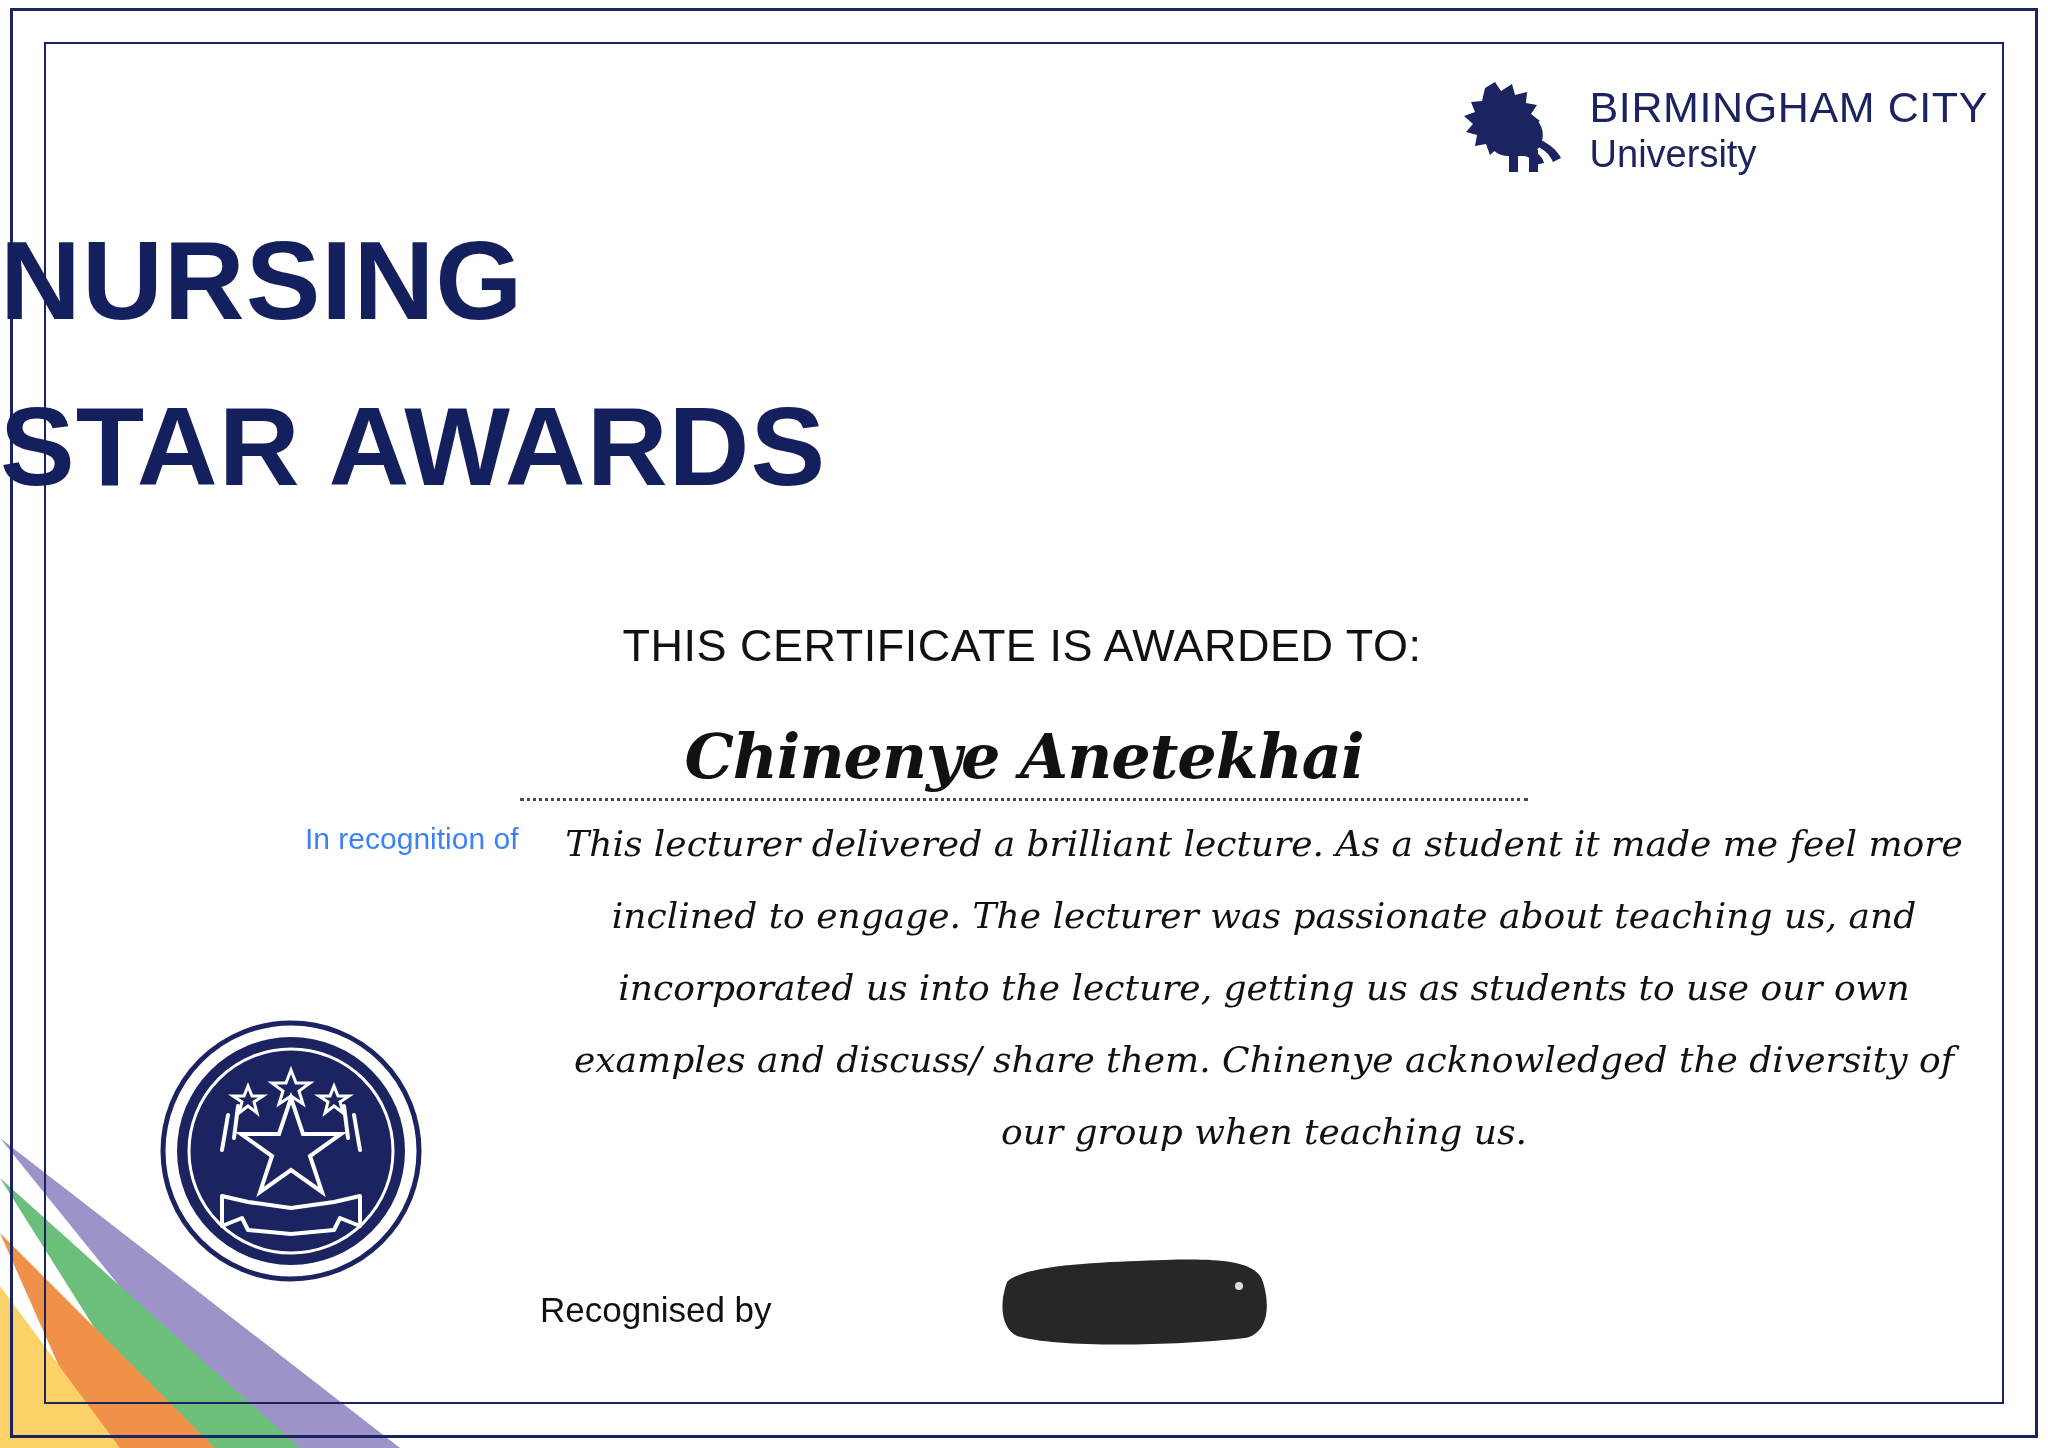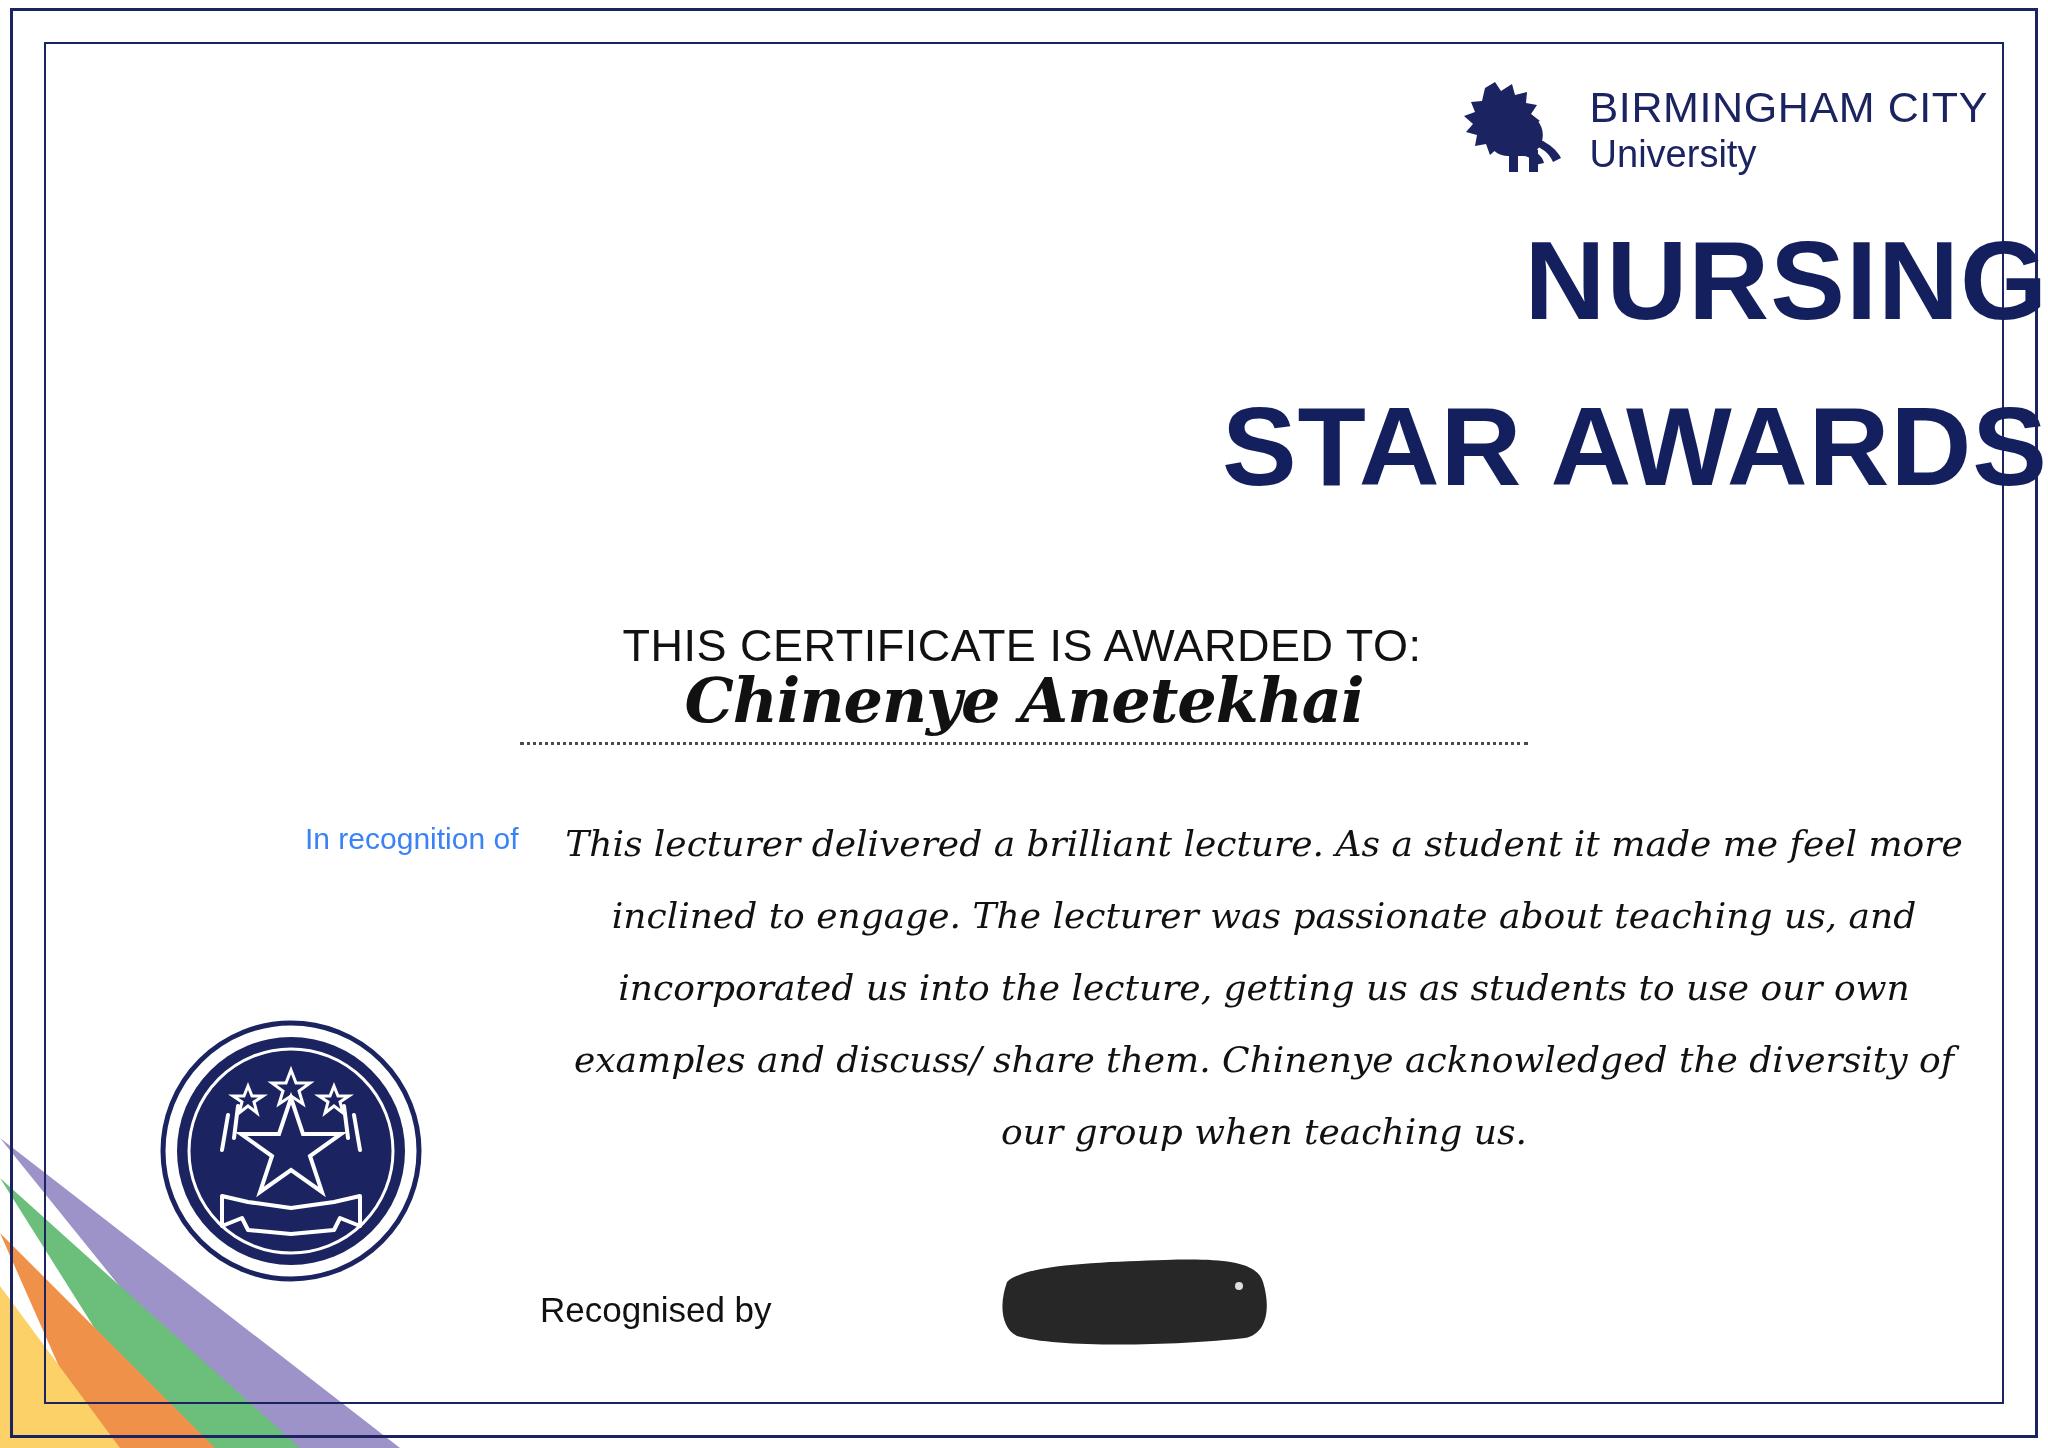--- a/index.html
+++ b/index.html
@@ -80,21 +80,21 @@
     font-weight: 400;
     margin-top: 6px;
   }
 
   
   .title-block {
     position: absolute;
     left: 0;
     right: 0;
     top: 225px;
-    text-align: right;
+    text-align: left;
     color: #141f5e;
   }
   .title-line1 {
     font-size: 112px;
     font-weight: 700;
     letter-spacing: 1px;
     line-height: 1.0;
   }
   .title-line2 {
     font-size: 112px;
@@ -113,21 +113,21 @@
     font-size: 45px;
     color: #111111;
     letter-spacing: 0.5px;
   }
 
   
   .recipient-wrap {
     position: absolute;
     left: 520px;
     right: 520px;
-    top: 664px;
+    top: 720px;
     text-align: center;
   }
   .recipient-name {
     font-family: "DejaVu Serif", serif;
     font-style: italic;
     font-weight: 700;
     font-size: 62px;
     color: #111111;
     letter-spacing: -1px;
     white-space: nowrap;

